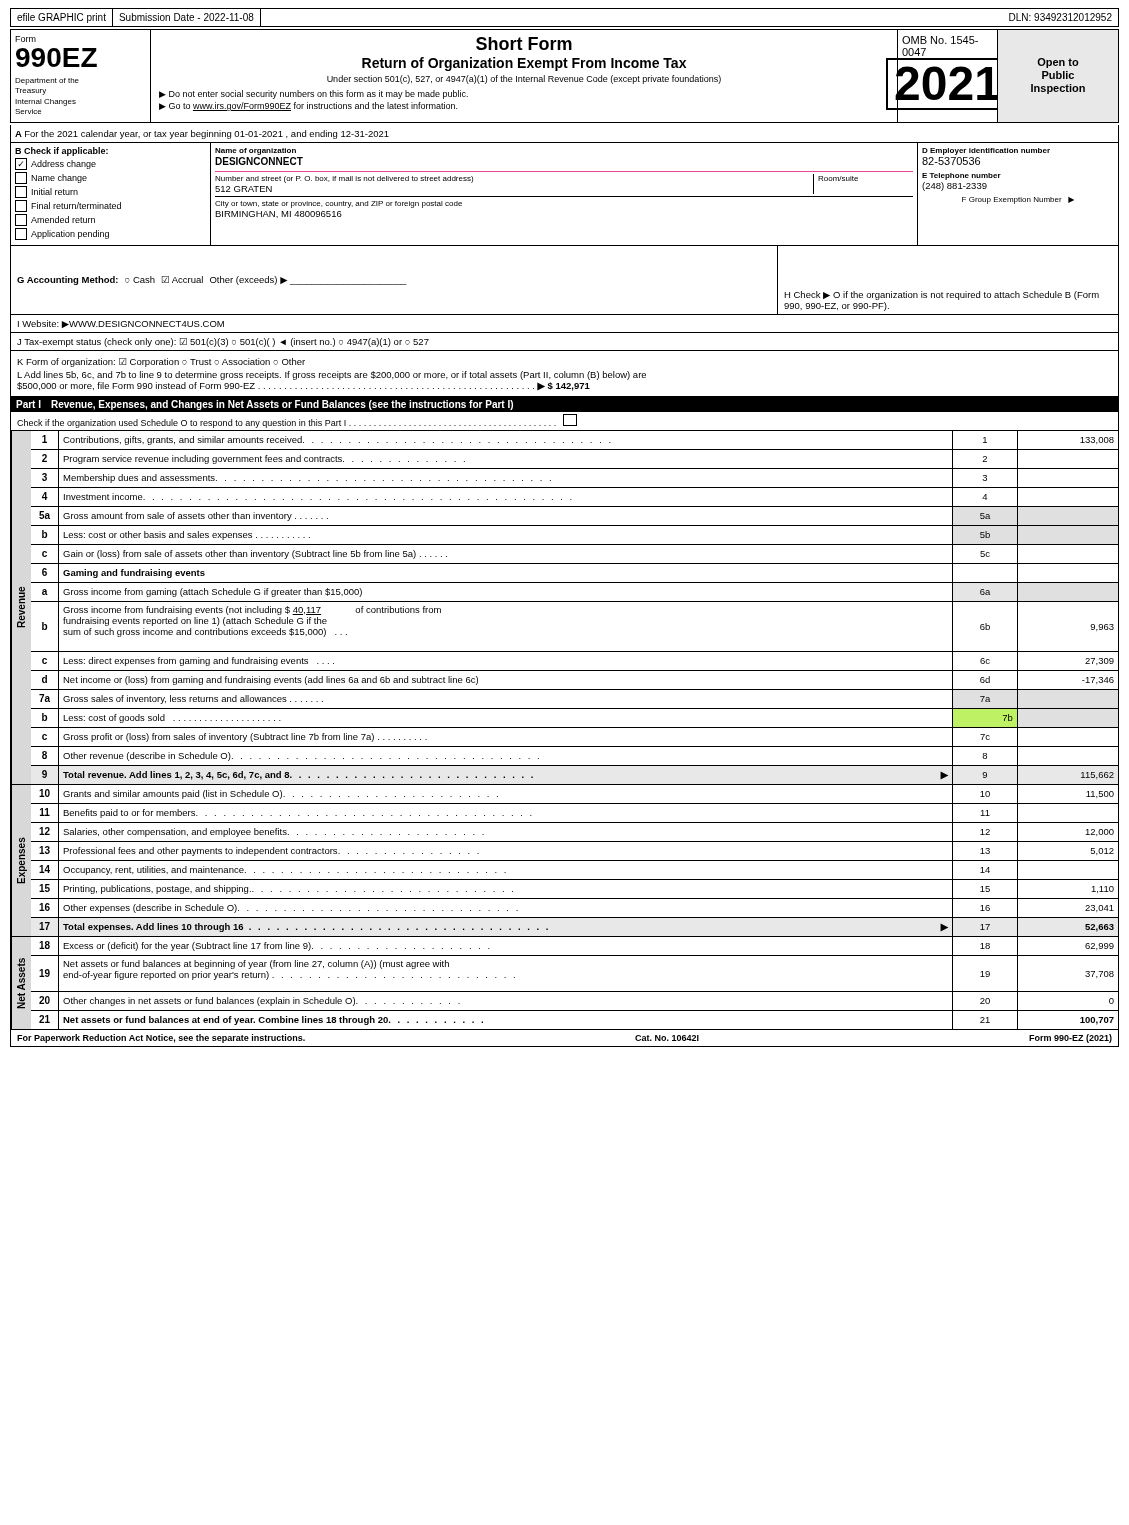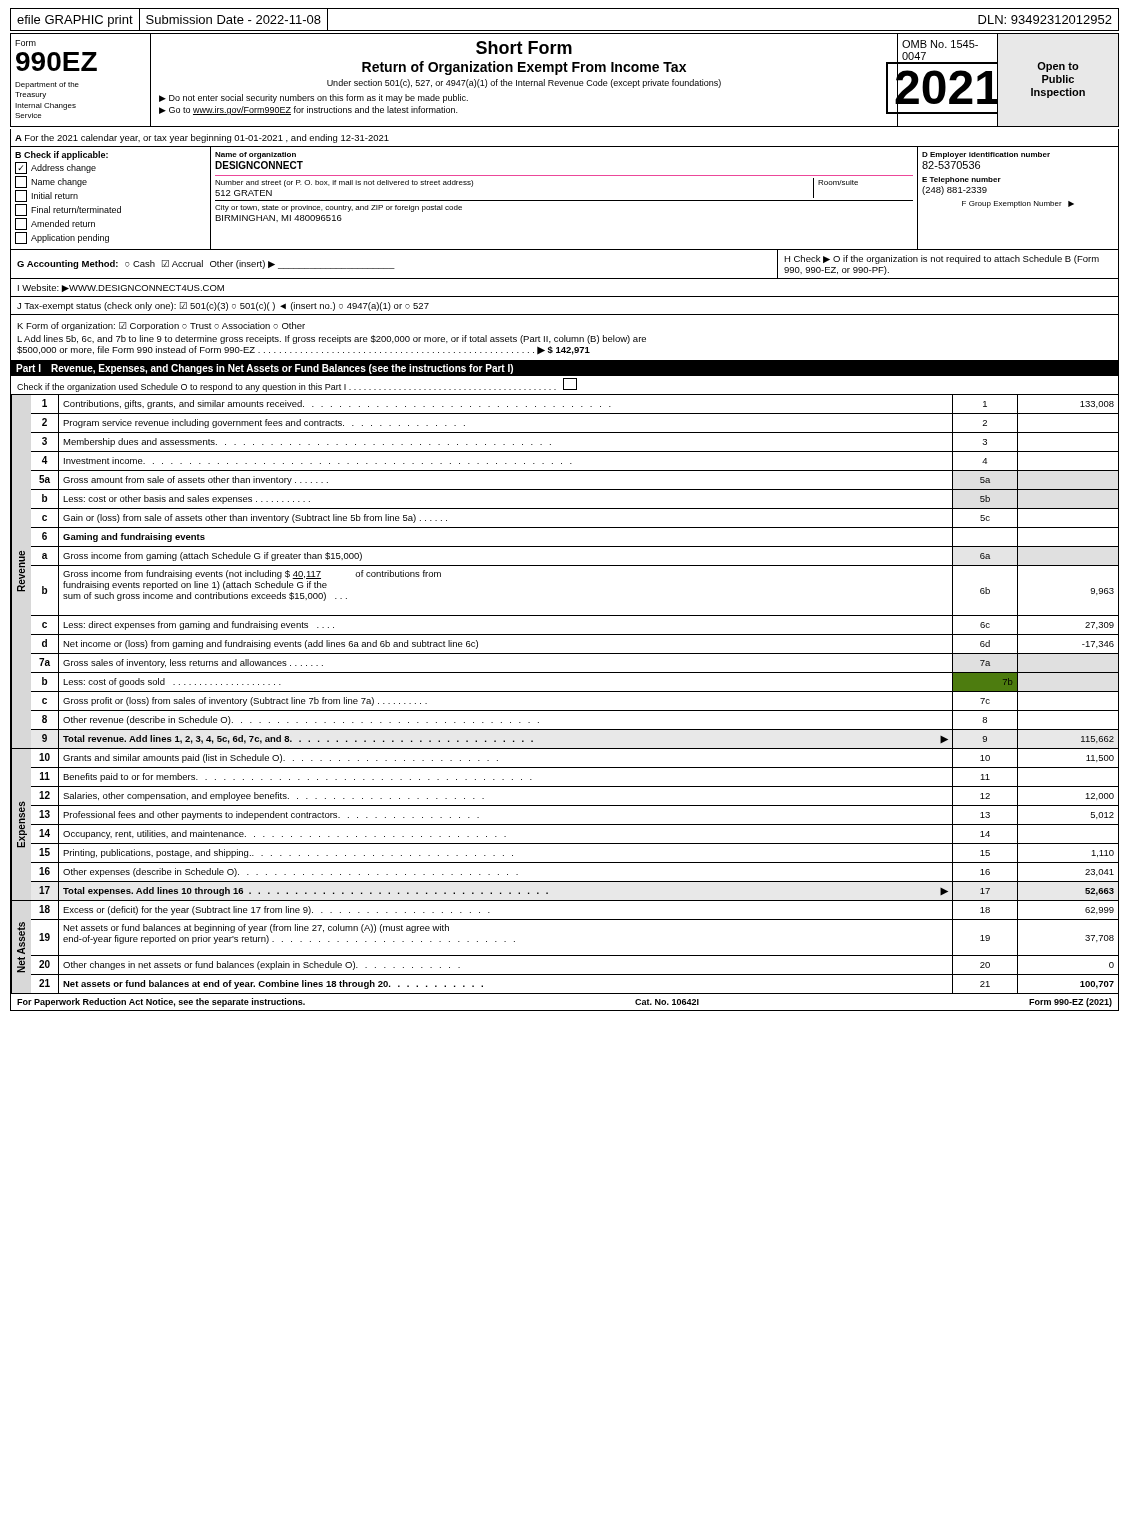--- a/index.html
+++ b/index.html
@@ -17,21 +17,21 @@
     }
     
     .top-bar {
       display: flex;
       border: 1px solid #000;
       margin-bottom: 2px;
     }
     .top-bar-cell {
       padding: 3px 6px;
       border-right: 1px solid #000;
-      font-size: 13px;
+      font-size: 10px;
     }
     .top-bar-cell:last-child { border-right: none; }
 
     
     .main-header {
       display: flex;
       border: 1px solid #000;
       margin-bottom: 2px;
     }
     .form-number-block {
@@ -417,23 +417,23 @@
       <div class="phone-value">(248) 881-2339</div>
       <div class="f-label">F Group Exemption Number &nbsp; ▶</div>
     </div>
   </div>
 
   <div style="display:flex;border:1px solid #000;border-top:none;">
     <div style="flex:1;padding:3px 6px;border-right:1px solid #000;font-size:9.5px;display:flex;align-items:center;gap:6px;">
       <span style="font-weight:bold;">G Accounting Method:</span>
       <span>○ <span>Cash</span></span>
       <span>☑ <span>Accrual</span></span>
-      <span><span>Other (insert) ▶</span> ______________________</span>
-    </div>
-    <div style="width:340px;padding:3px 6px;font-size:9.5px;">H  Check ▶  O if the organization is not required to attach Schedule B (Form 990, 990-EZ, or 990-PF).</div>
+      <span><span>Other (exceeds) ▶</span> ______________________</span>
+    </div>
+    <div style="width:340px;padding:3px 6px;font-size:9.5px;margin-top:40px;">H  Check ▶  O if the organization is not required to attach Schedule B (Form 990, 990-EZ, or 990-PF).</div>
   </div>
 
   <div class="website-row">I Website: ▶WWW.DESIGNCONNECT4US.COM</div>
 
   <div class="tax-row">J Tax-exempt status (check only one): ☑ 501(c)(3) ○ 501(c)( ) ◄ (insert no.) ○ 4947(a)(1) or ○ 527</div>
 
   <div class="kl-section">
     <div class="kl-row">K Form of organization: ☑ Corporation  ○ Trust  ○ Association  ○ Other</div>
     <div class="kl-row">
       <span>L Add lines 5b, 6c, and 7b to line 9 to determine gross receipts. If gross receipts are $200,000 or more, or if total assets (Part II, column (B) below) are</span><br>
@@ -549,21 +549,21 @@
       <div class="data-row">
         <div class="col-linenum">7a</div>
         <div class="col-desc">Gross sales of inventory, less returns and allowances . . . . . . .</div>
         <div class="col-ref" style="background:#e0e0e0;">7a</div>
         <div class="col-amount" style="background:#e0e0e0;"></div>
       </div>
 
       <div class="data-row">
         <div class="col-linenum">b</div>
         <div class="col-desc">Less: cost of goods sold &nbsp; . . . . . . . . . . . . . . . . . . . . .</div>
-        <div class="col-ref" style="background:#4d7c0f;padding-left:45px;">7b</div>
+        <div class="col-ref" style="background:#bef264;padding-left:45px;">7b</div>
         <div class="col-amount" style="background:#e0e0e0;"></div>
       </div>
 
       <div class="data-row">
         <div class="col-linenum">c</div>
         <div class="col-desc">Gross profit or (loss) from sales of inventory (Subtract line 7b from line 7a) . . . . . . . . . .</div>
         <div class="col-ref">7c</div>
         <div class="col-amount"></div>
       </div>
 

